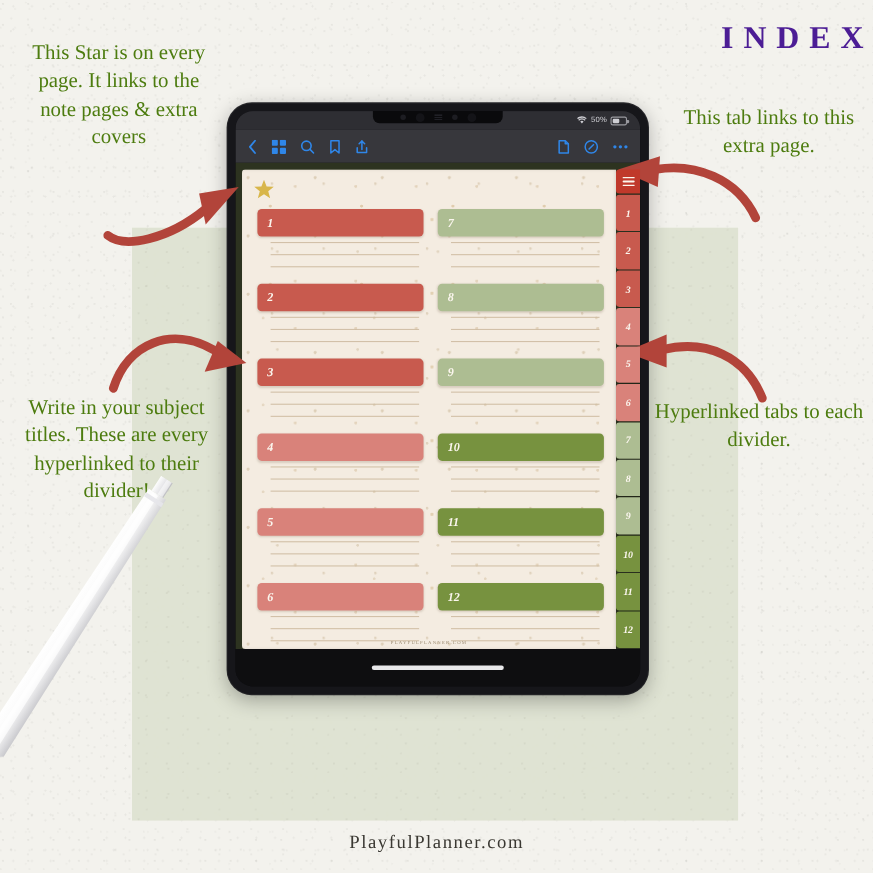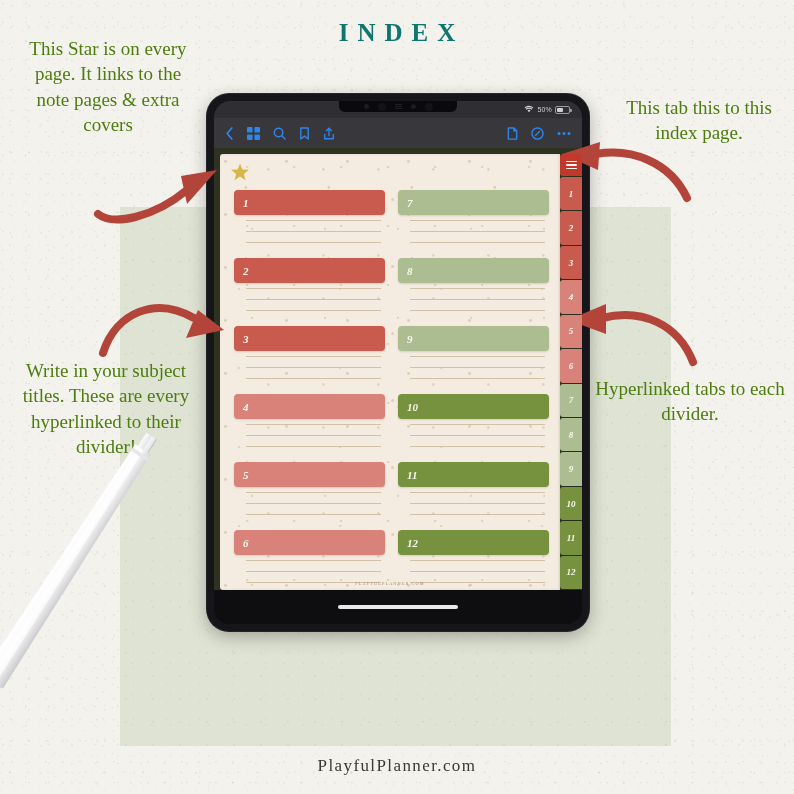--- a/index.html
+++ b/index.html
@@ -30,26 +30,26 @@
       radial-gradient(circle at 63% 8%, rgba(130,130,122,0.07) 0 0.6px, transparent 1.1px);
     background-size: 23px 19px, 31px 27px, 17px 21px, 29px 23px, 19px 31px, 13px 17px, 37px 29px;
   }
 
   
   #page-title {
     position: absolute;
     top: 19px;
     left: 0;
     width: 794px;
-    text-align: center;
+    text-align: right;
     font-family: "Liberation Serif", serif;
-    font-size: 25px;
+    font-size: 29px;
     font-weight: 700;
     letter-spacing: 9px;
-    color: #0f766e;
+    color: #4c1d95;
     text-indent: 9px;
   }
 
   
   #footer-brand {
     position: absolute;
     bottom: 18px;
     left: 0;
     width: 794px;
     text-align: center;
@@ -288,21 +288,21 @@
     position: absolute;
     font-family: "Liberation Serif", serif;
     font-size: 19px;
     line-height: 1.34;
     color: #4d7c0f;
     text-align: center;
   }
   #annot-star { left: 18px; top: 36px; width: 180px; }
   #annot-subjects { left: 10px; top: 358px; width: 192px; }
   #annot-tab { left: 613px; top: 95px; width: 172px; }
-  #annot-dividers { left: 592px; top: 376px; width: 196px; }
+  #annot-dividers { left: 592px; top: 362px; width: 196px; }
 
   .arrow { position: absolute; }
   .arrow svg { display: block; overflow: visible; }
 
   #arrow-star   { left: 95px;  top: 152px; }
   #arrow-subject{ left: 100px; top: 298px; }
   #arrow-tabtop { left: 560px; top: 140px; }
   #arrow-divider{ left: 566px; top: 300px; }
 
   
@@ -549,21 +549,21 @@
         </div>
     </div>
 
     <div id="home-bar-zone">
       <div id="home-indicator"></div>
     </div>
   </div>
 </div>
 
 <div class="annot" id="annot-star">This Star is on every page. It links to the note pages &amp; extra covers</div>
-<div class="annot" id="annot-tab">This tab this to this index page.</div>
+<div class="annot" id="annot-tab">This tab links to this extra page.</div>
 <div class="annot" id="annot-subjects">Write in your subject titles. These are every hyperlinked to their divider!</div>
 <div class="annot" id="annot-dividers">Hyperlinked tabs to each divider.</div>
 
 <div class="arrow" id="arrow-star">
   <svg width="140" height="72" viewBox="0 0 140 72">
     <path d="M3 62 C 18 74, 58 66, 92 38" stroke="#b2443a" stroke-width="8" fill="none" stroke-linecap="round"></path>
     <path d="M122 18 L 92 52 L 86 24 Z" fill="#b2443a"></path>
   </svg>
 </div>
 

